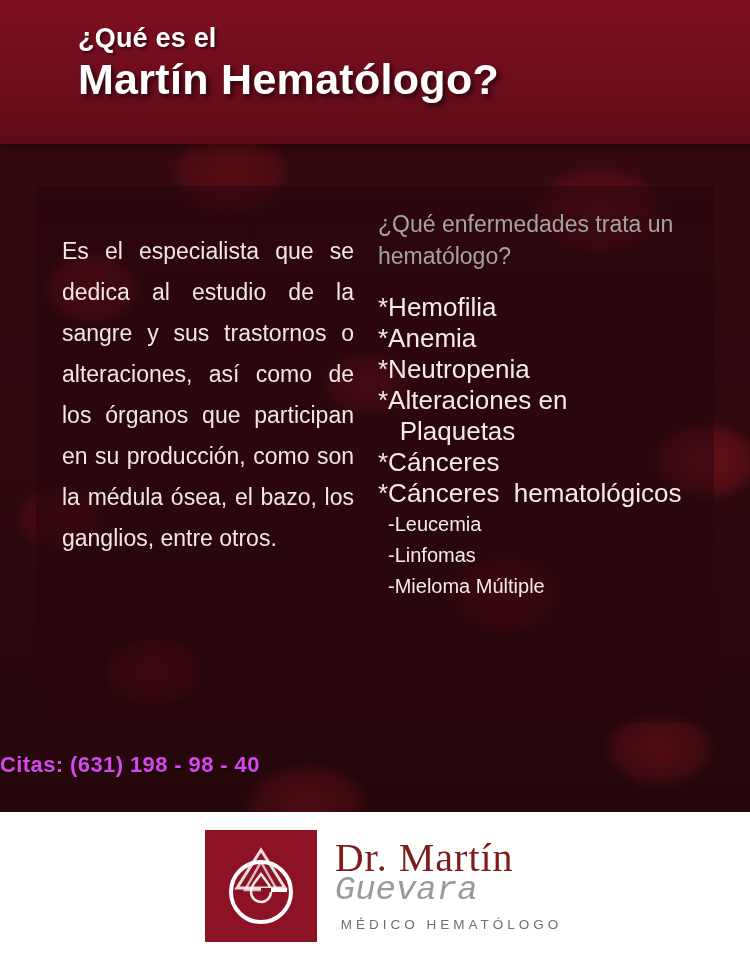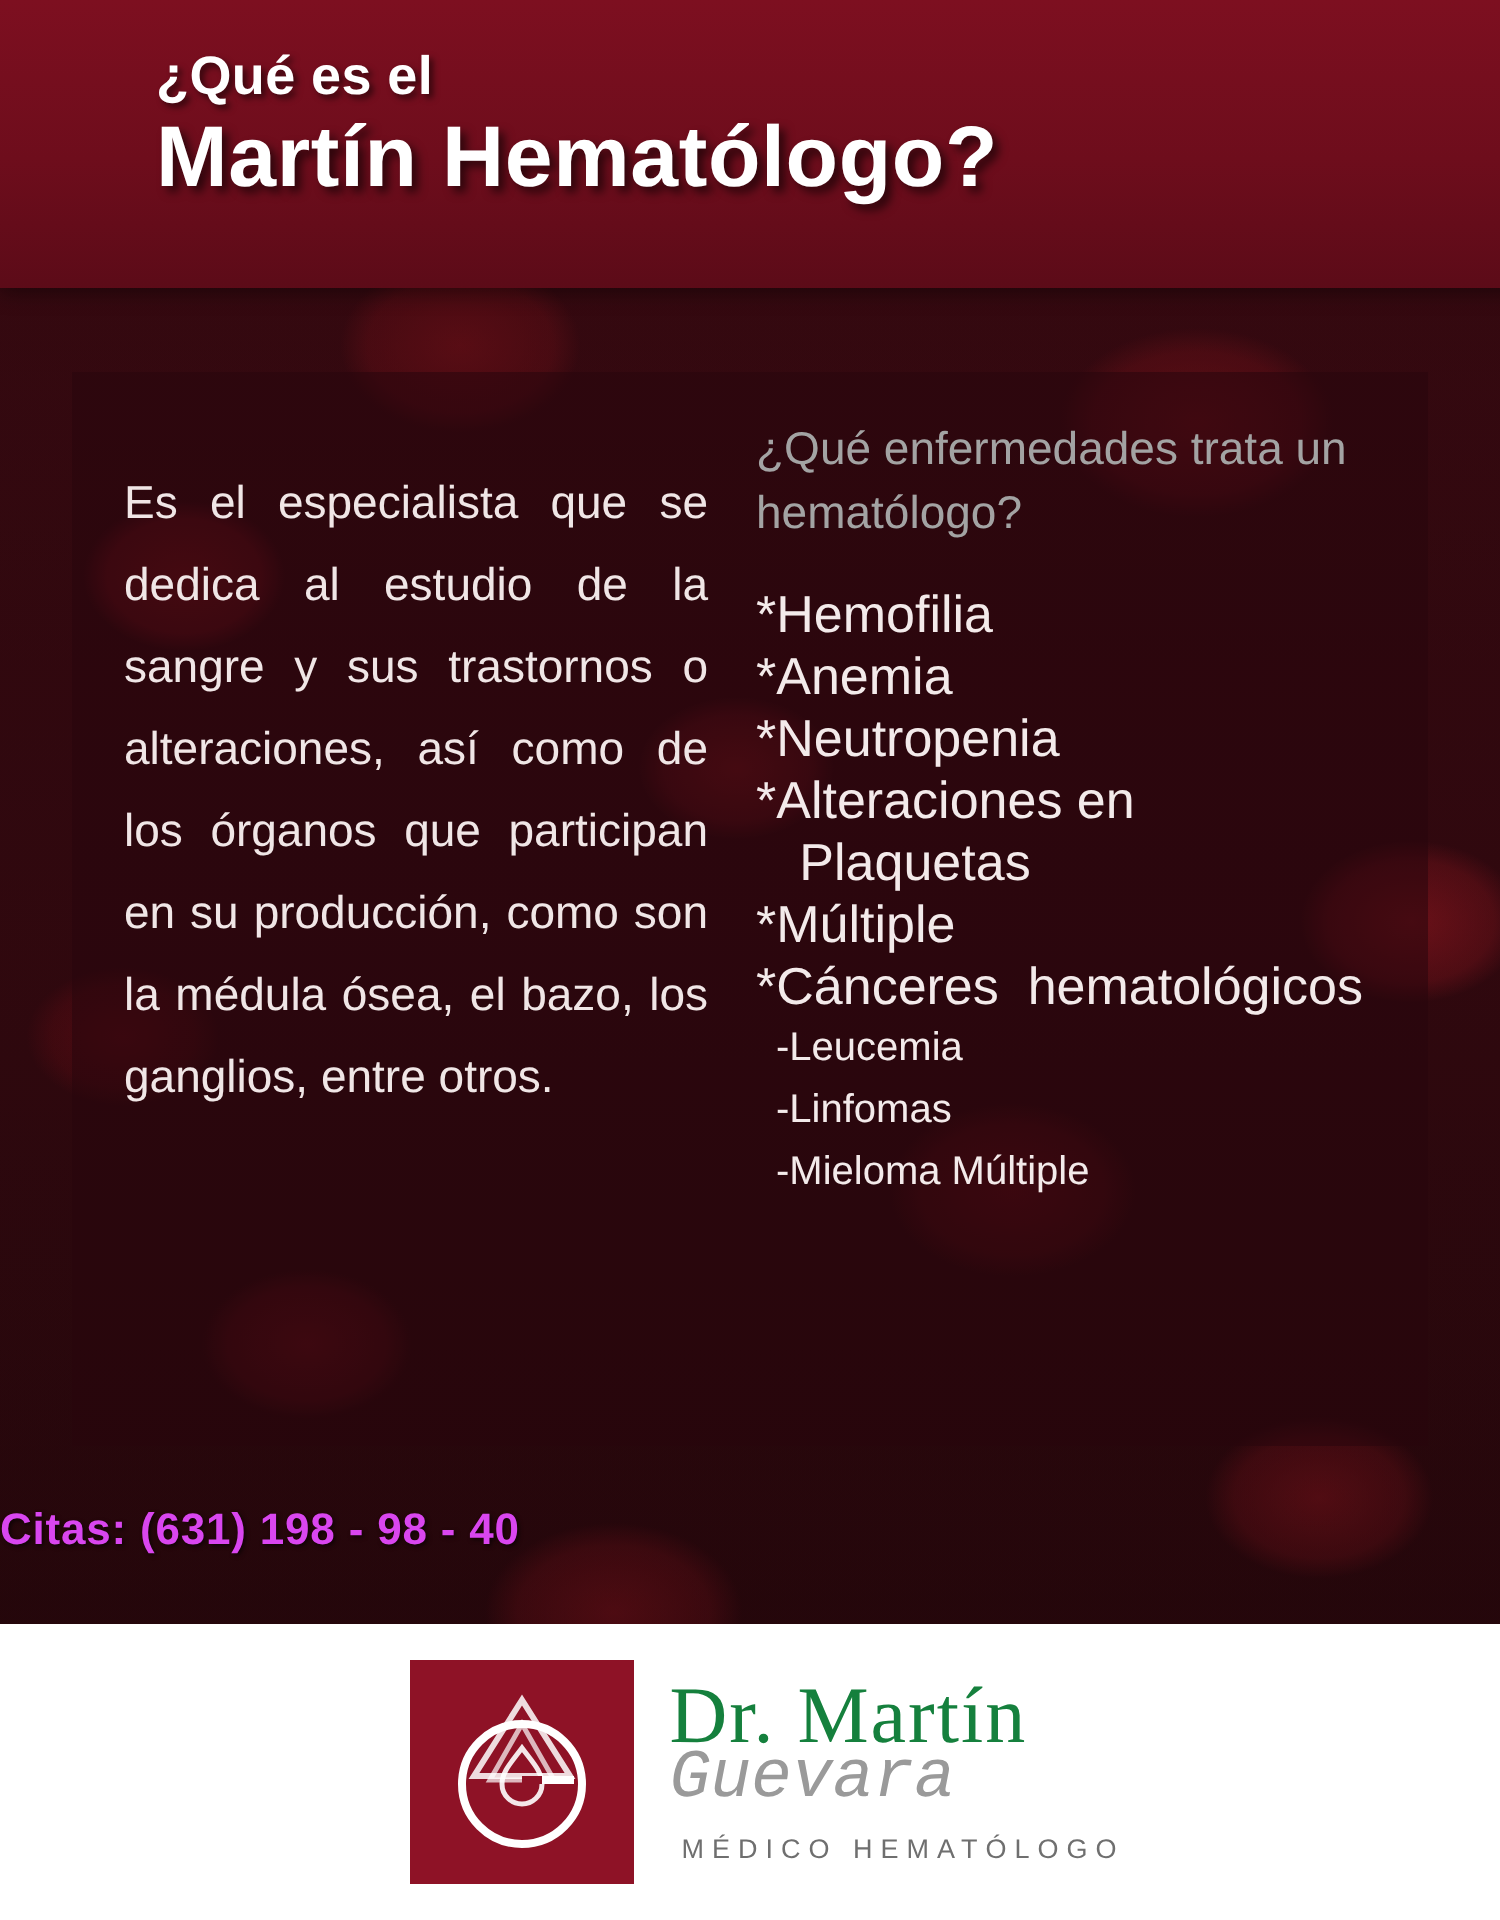--- a/index.html
+++ b/index.html
@@ -167,21 +167,21 @@
   .logo-mark svg { display: block; }
   .logo-text {
     display: flex;
     flex-direction: column;
     justify-content: center;
     padding-bottom: 4px;
   }
   .logo-name {
     font-family: "Liberation Serif", serif;
     font-size: 40px;
-    color: #15803d;
+    color: #7f1d1d;
     letter-spacing: 1px;
     line-height: 1.05;
   }
   .logo-script {
     font-family: Liberation Mono, monospace;
     font-style: italic;
     font-size: 34px;
     color: #9a9a9a;
     line-height: 1;
     margin-top: -6px;
@@ -217,21 +217,21 @@
       </div>
 
       <div class="col-right">
         <div class="q-title">¿Qué enfermedades trata un hematólogo?</div>
         <ul class="dis-list">
           <li>*Hemofilia</li>
           <li>*Anemia</li>
           <li>*Neutropenia</li>
           <li>*Alteraciones en</li>
           <li>   Plaquetas</li>
-          <li>*Múltiple</li>
+          <li>*Cánceres</li>
           <li>*Cánceres  hematológicos</li>
           <li class="sub">-Leucemia</li>
           <li class="sub">-Linfomas</li>
           <li class="sub">-Mieloma Múltiple</li>
         </ul>
       </div>
 
     </div>
   </div>
 

